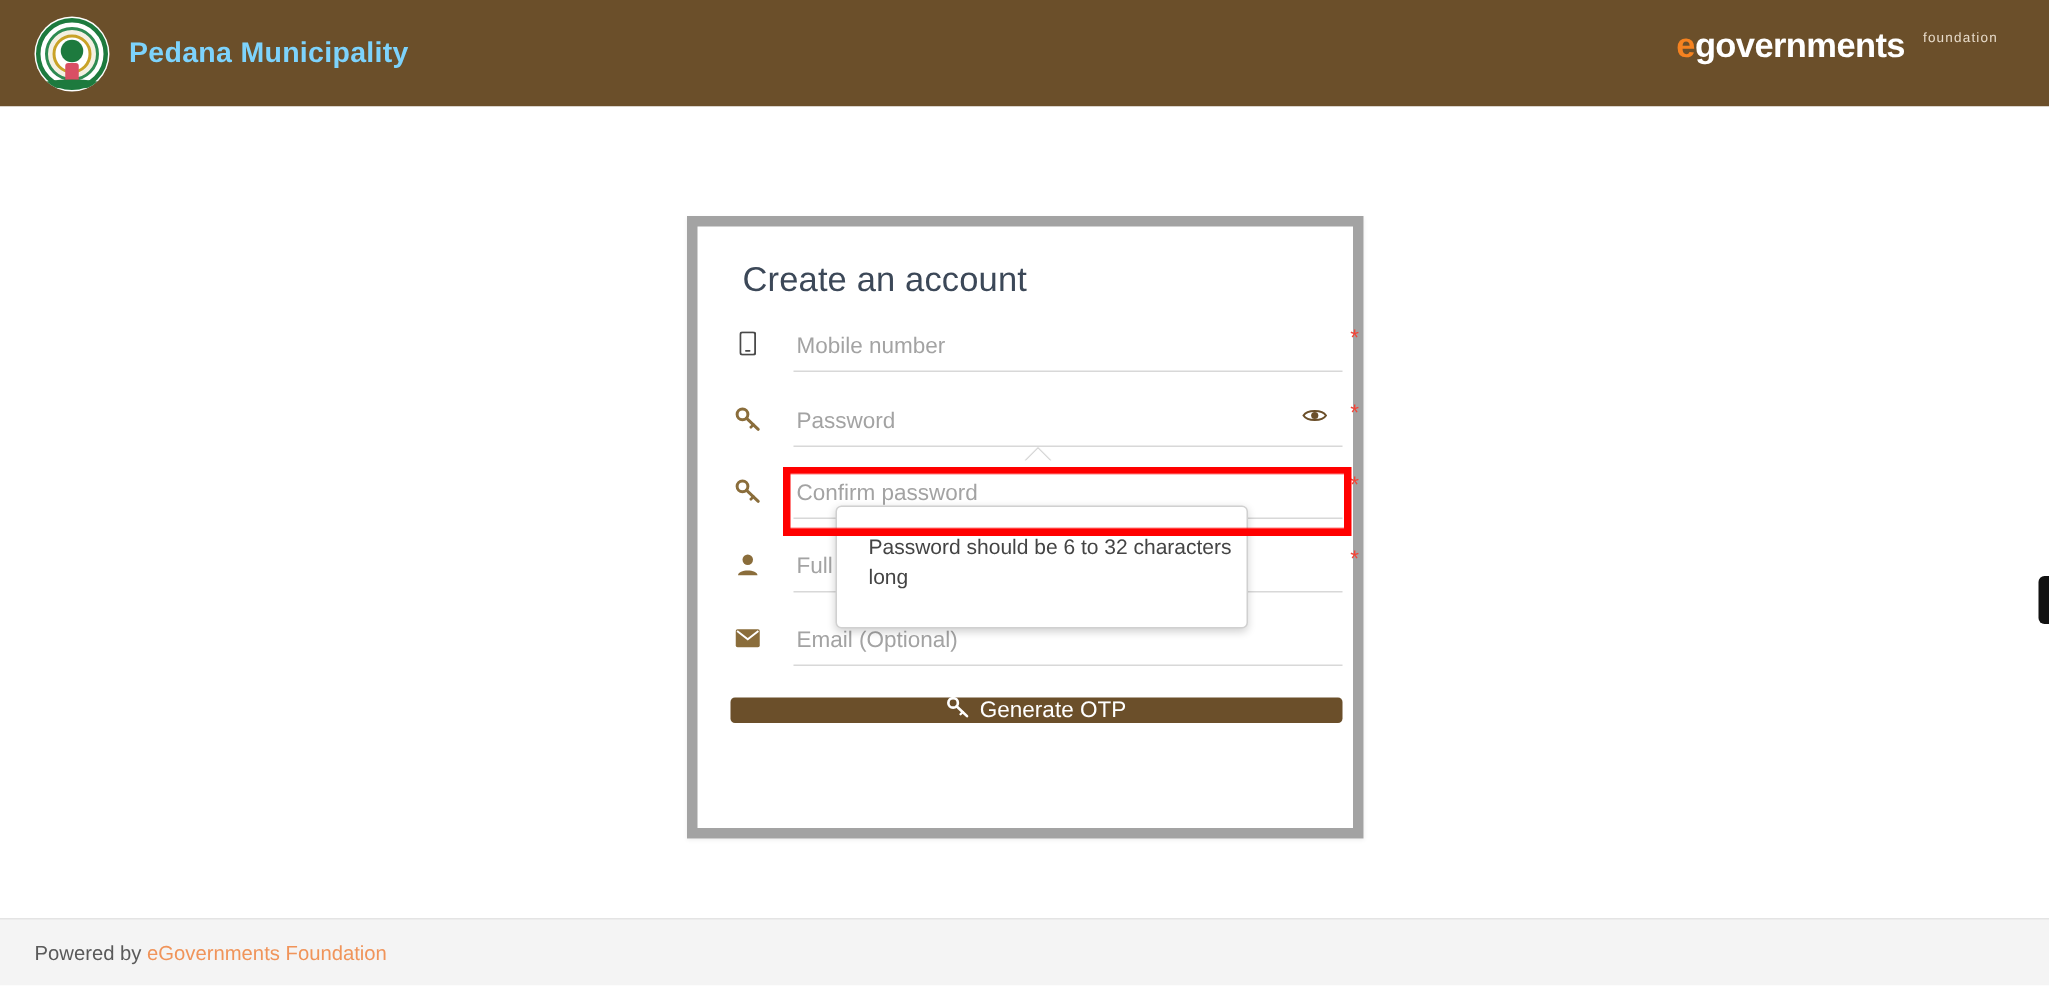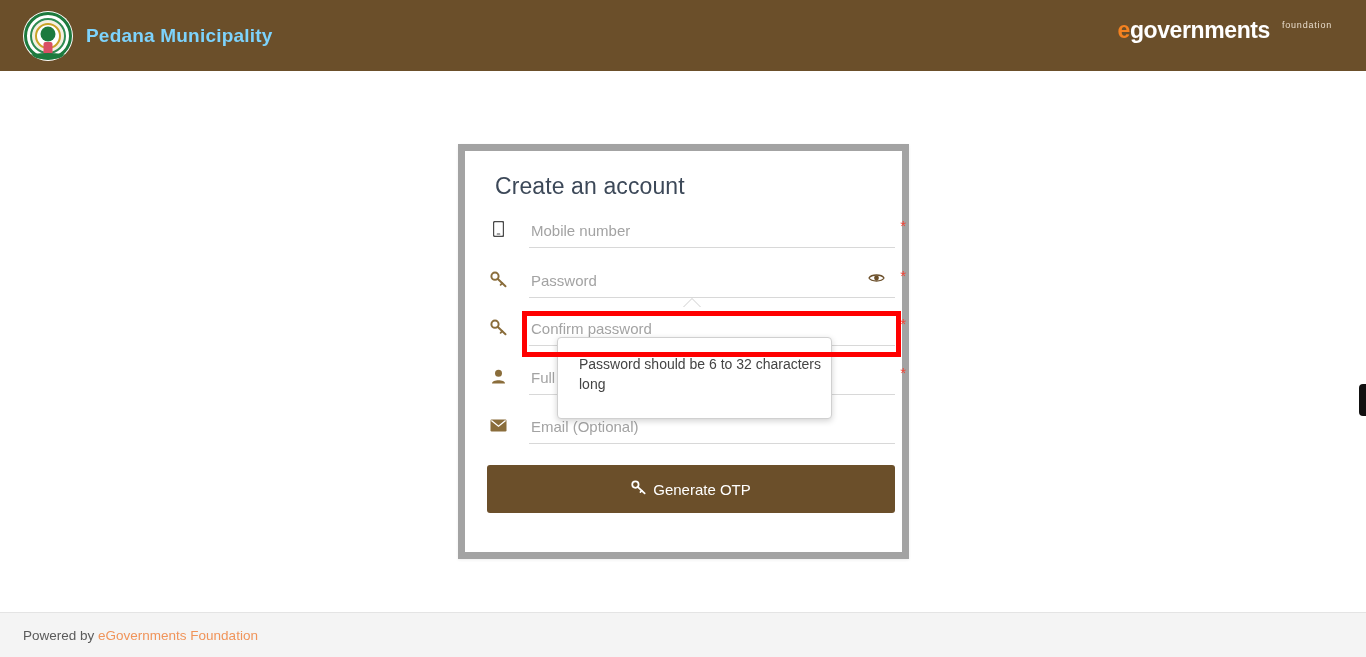--- a/index.html
+++ b/index.html
@@ -249,21 +249,21 @@
     filter: drop-shadow(0 -1px 0 #cfcfcf);
     z-index: 31;
   }
 
   
   #generate-otp-button {
     position: absolute;
     left: 22px;
     top: 314px;
     width: 408px;
-    height: 48px;
+    height: 17px;
     background: #6b4f2a;
     border: none;
     border-radius: 3px;
     color: #ffffff;
     font-family: "Liberation Sans", sans-serif;
     font-size: 15px;
     cursor: pointer;
     display: flex;
     align-items: center;
     justify-content: center;

